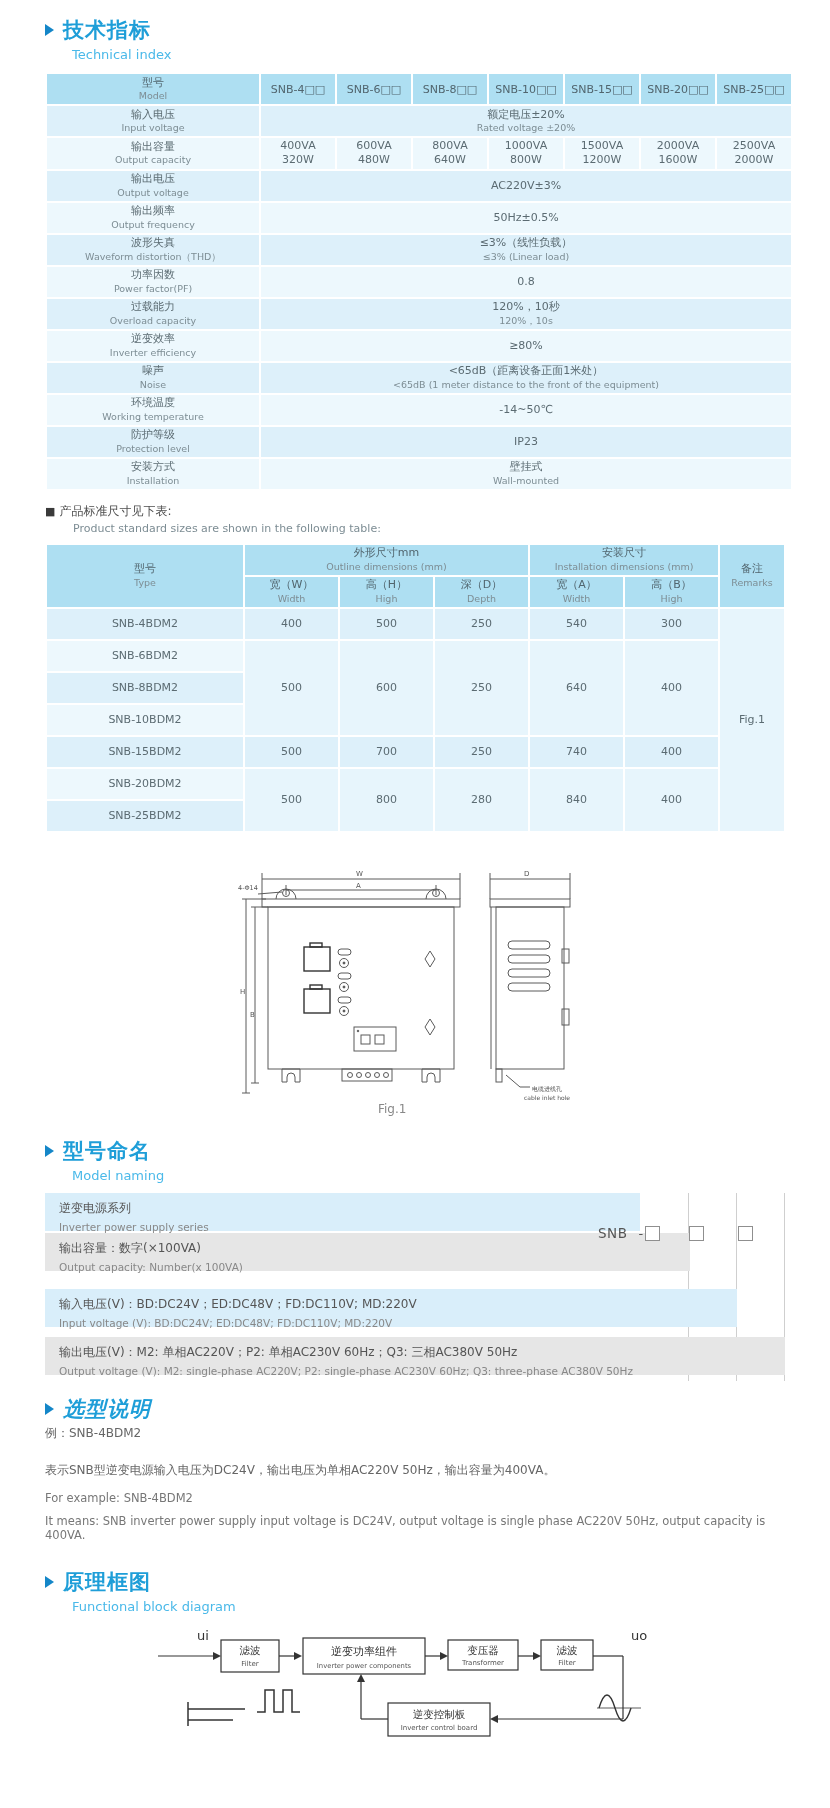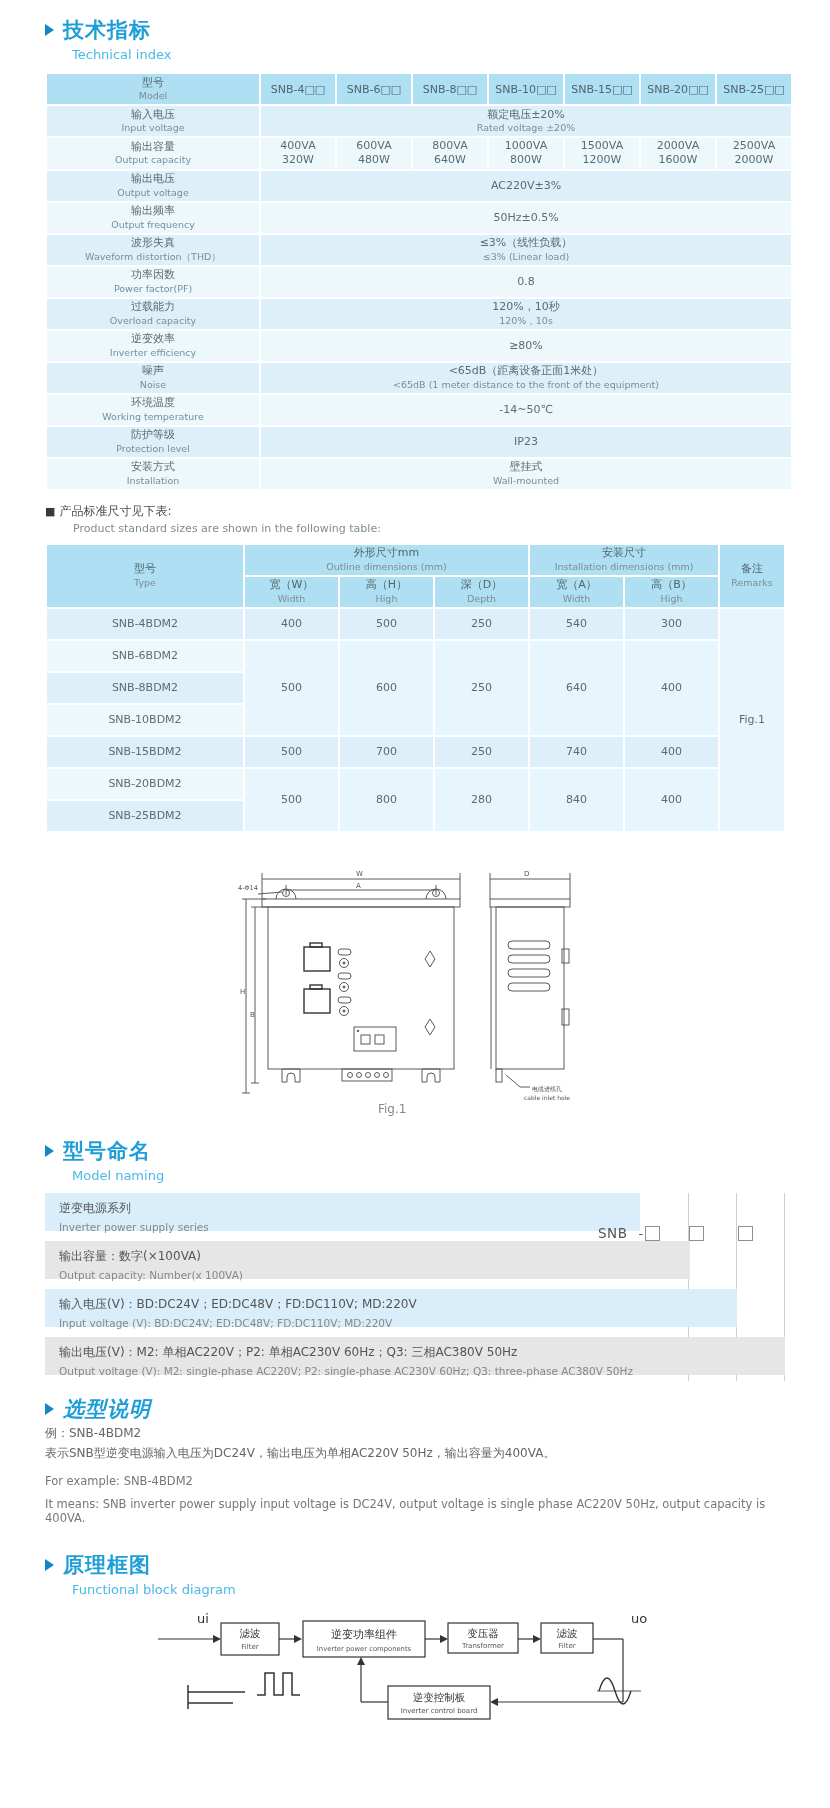--- a/index.html
+++ b/index.html
@@ -46,21 +46,21 @@
   .band .cn{font-size:12px;color:#555;display:block;}
   .band .en{font-size:10.5px;color:#888;display:block;margin-top:4px;}
   .code{position:absolute;left:553px;top:32px;display:flex;align-items:flex-end;z-index:2;}
   .code .snb{font-size:13.5px;color:#555;letter-spacing:.5px;}
   .code .dash{font-size:13px;color:#555;margin-left:11px;}
   .cbox{width:13px;height:13px;border:1px solid #8f8f8f;background:#fff;display:inline-block;}
   .bx1{margin-left:2px;} .bx2{margin-left:29px;} .bx3{margin-left:34px;}
 
   
   .sel p{margin:0;}
-  .sel .l1{font-size:12px;color:#666;margin:2px 0 3px 0;}
+  .sel .l1{font-size:12px;color:#666;margin:2px 0 20px 0;}
   .sel .l2{font-size:12px;color:#666;margin:0 0 12px 0;}
   .sel .l3{font-size:11.5px;color:#777;margin:0 0 9px 0;}
   .sel .l4{font-size:11.5px;color:#777;}
 
   svg text{font-family:"DejaVu Sans","Liberation Sans",sans-serif;}
 </style>
 </head>
 <body>
 
 <div class="page">
@@ -483,21 +483,21 @@
   <div class="t-en">Model naming</div>
 
   <div class="bands">
     <div class="vln" style="left:643px"></div>
     <div class="vln" style="left:691px"></div>
     <div class="vln" style="left:739px"></div>
     <div class="band b-blue" style="top:0;width:595px">
       <span class="cn">逆变电源系列</span>
       <span class="en">Inverter power supply series</span>
     </div>
-    <div class="band b-gray" style="top:48px;width:645px">
+    <div class="band b-gray" style="top:40px;width:645px">
       <span class="cn">输出容量：数字(×100VA)</span>
       <span class="en">Output capacity: Number(x 100VA)</span>
     </div>
     <div class="band b-blue" style="top:96px;width:692px">
       <span class="cn">输入电压(V)：BD:DC24V；ED:DC48V；FD:DC110V; MD:220V</span>
       <span class="en">Input voltage (V): BD:DC24V; ED:DC48V; FD:DC110V; MD:220V</span>
     </div>
     <div class="band b-gray" style="top:144px;width:740px">
       <span class="cn">输出电压(V)：M2: 单相AC220V；P2: 单相AC230V 60Hz；Q3: 三相AC380V 50Hz</span>
       <span class="en">Output voltage (V): M2: single-phase AC220V; P2: single-phase AC230V 60Hz; Q3: three-phase AC380V 50Hz</span>

